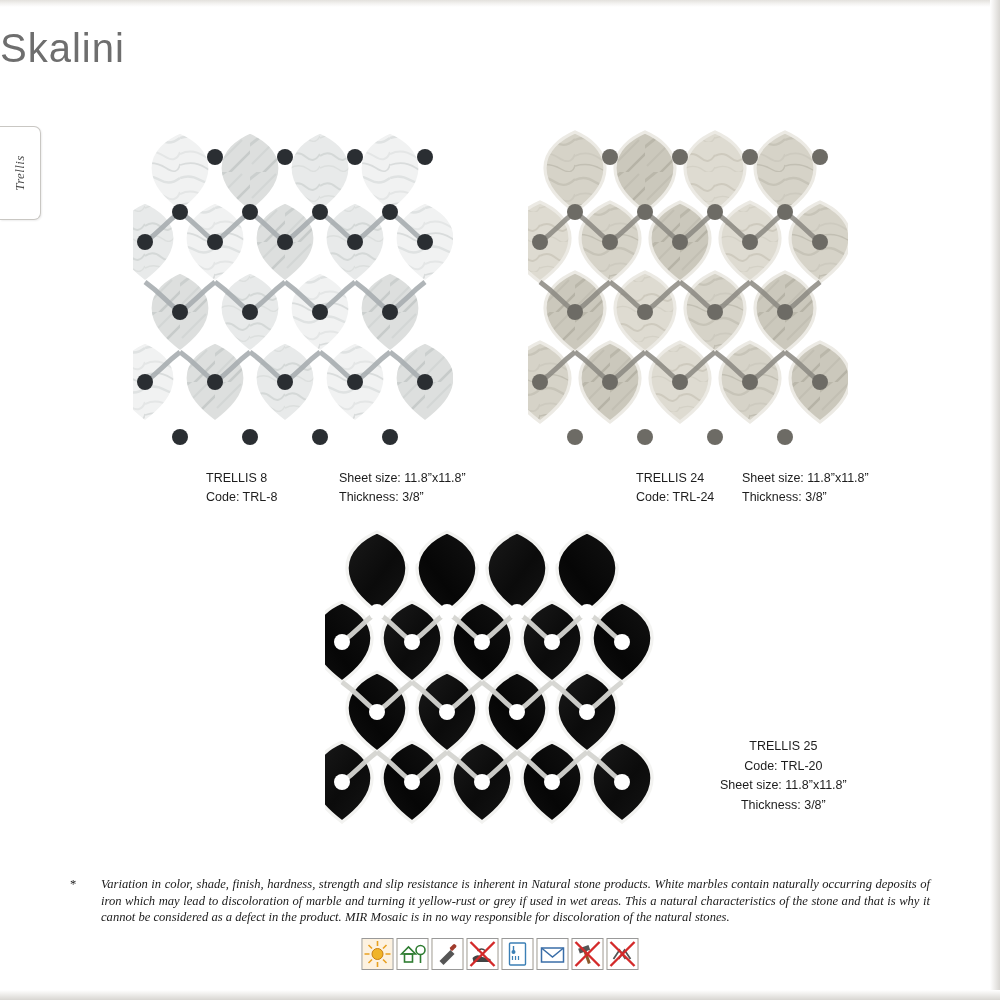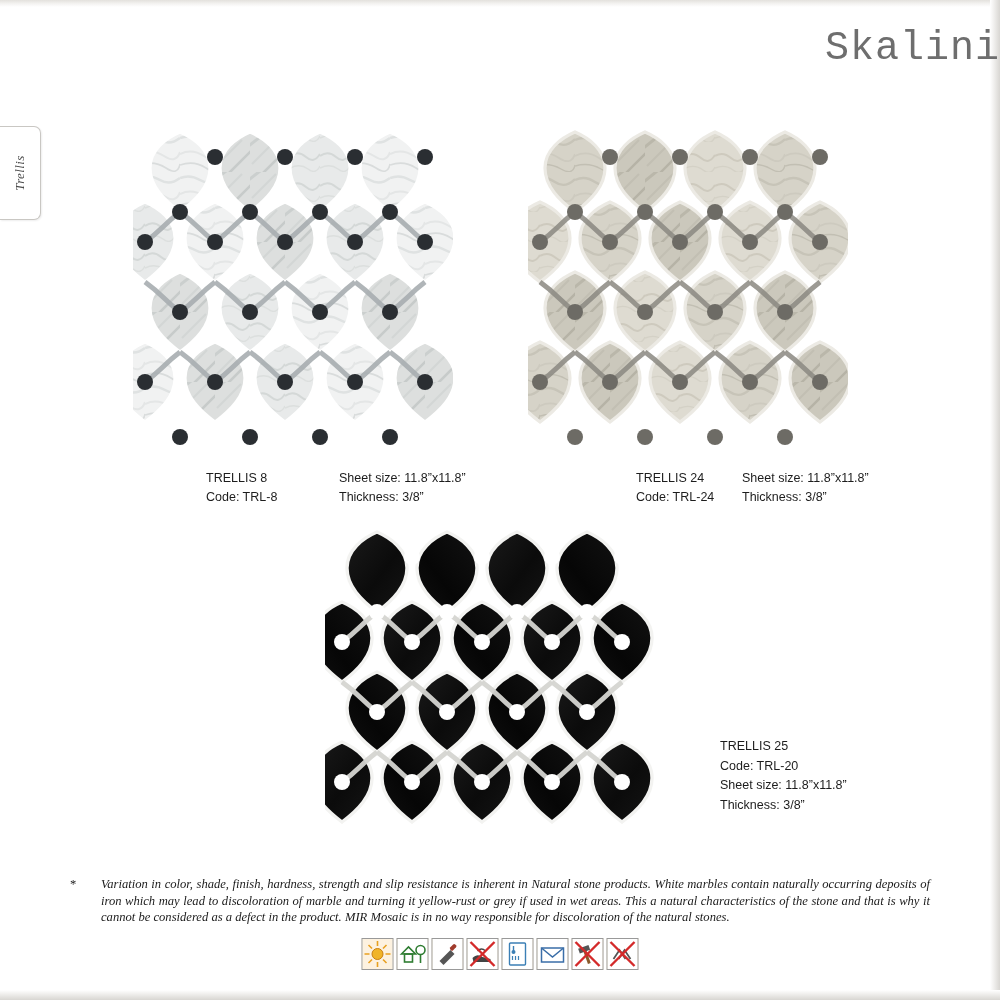--- a/index.html
+++ b/index.html
@@ -61,22 +61,22 @@
     font-size: 13px;
     color: #4a4a4a;
     letter-spacing: 0.4px;
   }
 
   
   .brand {
     position: absolute;
     left: 0; top: 26px;
     width: 1000px;
-    text-align: right;
-    font-family: Liberation Mono, monospace;
+    text-align: left;
+    font-family: Liberation Sans, sans-serif;
     font-size: 40px;
     color: #6e6e6e;
     letter-spacing: 1px;
   }
   .mosaic {
     position: absolute;
     overflow: hidden;
   }
   .mosaic svg { display: block; }
 
@@ -465,21 +465,21 @@
           <circle cx="227" cy="258" r="8"></circle>
           <circle cx="297" cy="258" r="8"></circle>
         <circle cx="52" cy="313" r="8"></circle>
           <circle cx="122" cy="313" r="8"></circle>
           <circle cx="192" cy="313" r="8"></circle>
           <circle cx="262" cy="313" r="8"></circle>
       </g>
     </svg>
   </div>
 
-  <div class="caption" style="left:684px; top:737px; line-height:19.5px;">
+  <div class="caption" style="left:684px; top:737px; line-height:19.5px;text-align:center;">
     <span class="line">TRELLIS 25</span>
     <span class="line">Code: TRL-20</span>
     <span class="line">Sheet size: 11.8”x11.8”</span>
     <span class="line">Thickness: 3/8”</span>
   </div>
 
   <div class="footnote">
     <span class="star">*</span>
     <span class="body">Variation in color, shade, finish, hardness, strength and slip resistance is inherent in Natural stone products.  White marbles contain naturally occurring deposits of iron which may lead to discoloration of marble and turning it yellow-rust or grey if used in wet areas. This a natural characteristics of the stone and that is why it cannot be considered as a defect in the product. MIR Mosaic is in no way responsible for discoloration of the natural stones.</span>
   </div>

